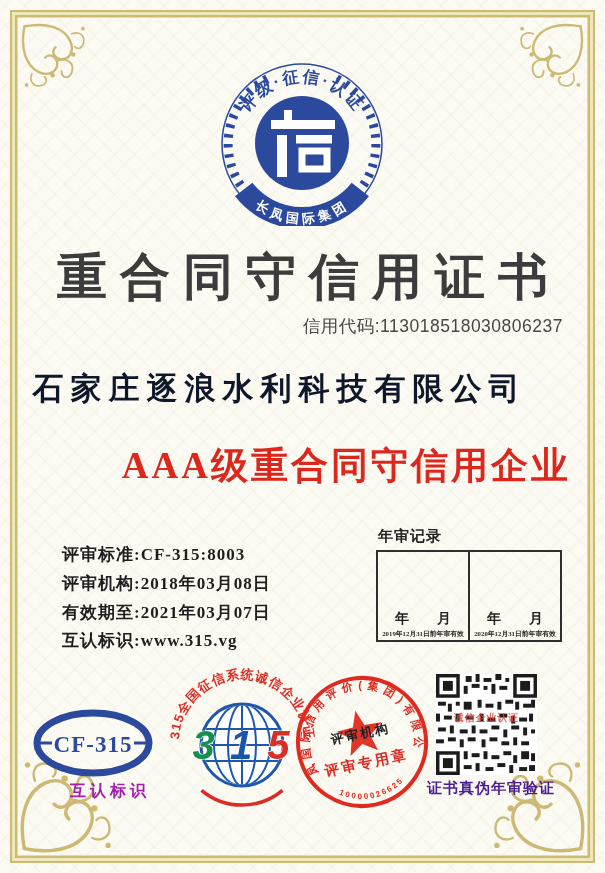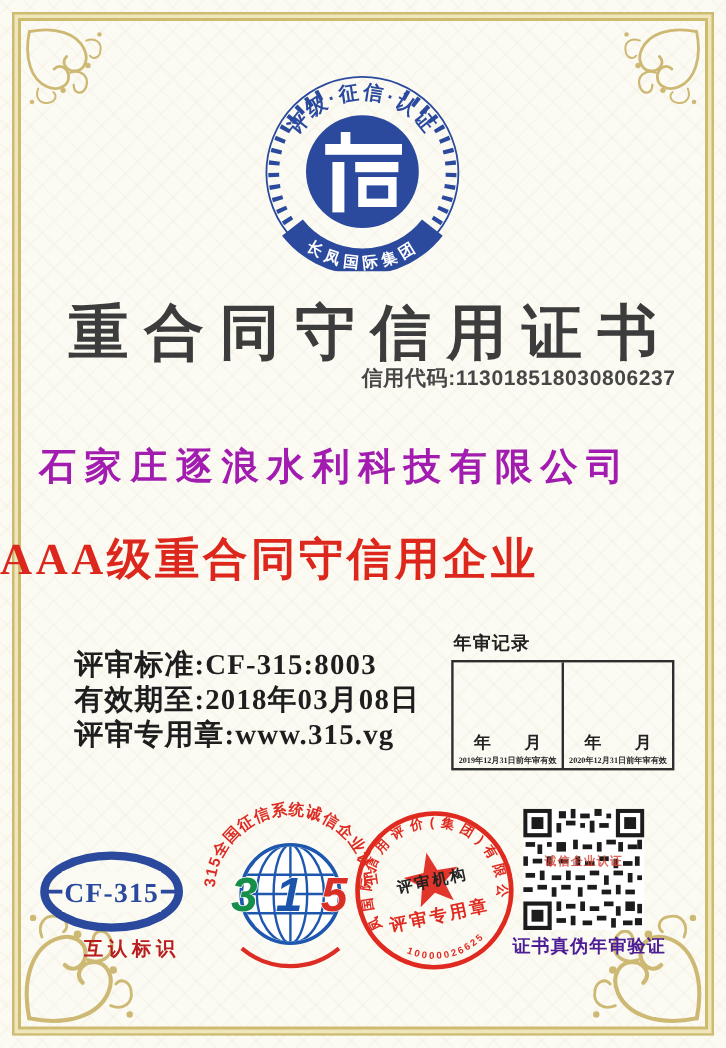--- a/index.html
+++ b/index.html
@@ -28,53 +28,53 @@
   .corner.br{right:18px;bottom:18px;width:106px;height:106px;transform:scale(-1,-1);}
 
   .emblem{position:absolute;left:214px;top:58px;width:176px;height:168px;}
 
   .cert-title{
     position:absolute;left:0;top:244px;width:605px;text-align:center;
     font-size:50px;font-weight:800;color:#3c3c3c;
     letter-spacing:13px;padding-left:13px;box-sizing:border-box;
   }
   .credit-code{
-    position:absolute;right:42px;top:303px;
-    font-size:17.5px;font-weight:700;color:#474747;letter-spacing:.5px;
+    position:absolute;right:42px;top:314px;
+    font-size:17.5px;font-weight:400;color:#474747;letter-spacing:.5px;
   }
   .company{
     position:absolute;left:0;top:368px;width:552px;text-align:center;
-    font-size:31px;font-weight:800;color:#a21caf;
+    font-size:31px;font-weight:800;color:#0f172a;
     letter-spacing:7px;padding-left:7px;box-sizing:border-box;
   }
   .award{
-    position:absolute;left:0;top:441px;width:571px;text-align:left;
+    position:absolute;left:0;top:441px;width:571px;text-align:right;
     font-family:"Liberation Serif", serif;
     font-size:37px;font-weight:800;color:#dd271c;letter-spacing:3px;
   }
   .details{
     position:absolute;left:62px;top:541px;
     font-family:"Liberation Serif", serif;
-    font-size:24px;font-weight:700;color:#1e1e1e;line-height:28.8px;
+    font-size:17px;font-weight:700;color:#1e1e1e;line-height:28.8px;
     letter-spacing:1px;
   }
   .annual{position:absolute;left:376px;top:527px;width:186px;
     font-family:"Liberation Serif", serif;color:#222;}
   .annual-title{font-size:15px;font-weight:700;letter-spacing:1px;margin:0 0 4px 2px;}
   .annual-table{display:flex;border:2px solid #2e2e2e;height:88px;background:transparent;}
   .annual-cell{flex:1;display:flex;flex-direction:column;justify-content:flex-end;min-width:0;}
   .annual-cell + .annual-cell{border-left:2px solid #2e2e2e;}
   .ym-row{display:flex;justify-content:center;gap:28px;font-size:14px;font-weight:700;margin-bottom:1px;}
   .annual-note{font-size:6.8px;font-weight:700;text-align:center;white-space:nowrap;
     letter-spacing:0;color:#2a2a2a;padding-bottom:1px;}
 
   .cf-badge{position:absolute;left:32px;top:708px;width:122px;height:70px;}
   .cf-caption{position:absolute;left:49px;top:781px;width:122px;text-align:center;
     font-family:"Liberation Serif", serif;font-size:16px;font-weight:700;
-    letter-spacing:4px;color:#b91c1c;}
+    letter-spacing:4px;color:#a21caf;}
   .globe-badge{position:absolute;left:166px;top:666px;width:152px;height:152px;}
   .seal{position:absolute;left:291px;top:671px;width:142px;height:142px;transform:rotate(-12deg);}
   .qr{position:absolute;left:436px;top:674px;width:101px;height:101px;text-decoration:underline;}
   .qr-caption{position:absolute;left:421px;top:779px;width:140px;text-align:center;
     font-family:"Liberation Serif", serif;font-size:15px;font-weight:700;
     letter-spacing:1px;color:#4c1d95;}
 </style>
 </head>
 <body>
 
@@ -164,22 +164,23 @@
 <div class="cert-title">重合同守信用证书</div>
 
 <div class="credit-code">信用代码:113018518030806237</div>
 
 <div class="company">石家庄逐浪水利科技有限公司</div>
 
 <div class="award">AAA级重合同守信用企业</div>
 
 <div class="details">
   <div>评审标准:CF-315:8003</div>
-  <div>有效期至:2018年03月08日</div>
-  <div>评审专用章:www.315.vg</div>
+  <div>评审机构:2018年03月08日</div>
+  <div>有效期至:2021年03月07日</div>
+  <div>互认标识:www.315.vg</div>
 </div>
 
 <div class="annual">
   <div class="annual-title">年审记录</div>
   <div class="annual-table">
     <div class="annual-cell">
       <div class="ym-row">
         <span>年</span>
         <span>月</span>
       </div>

